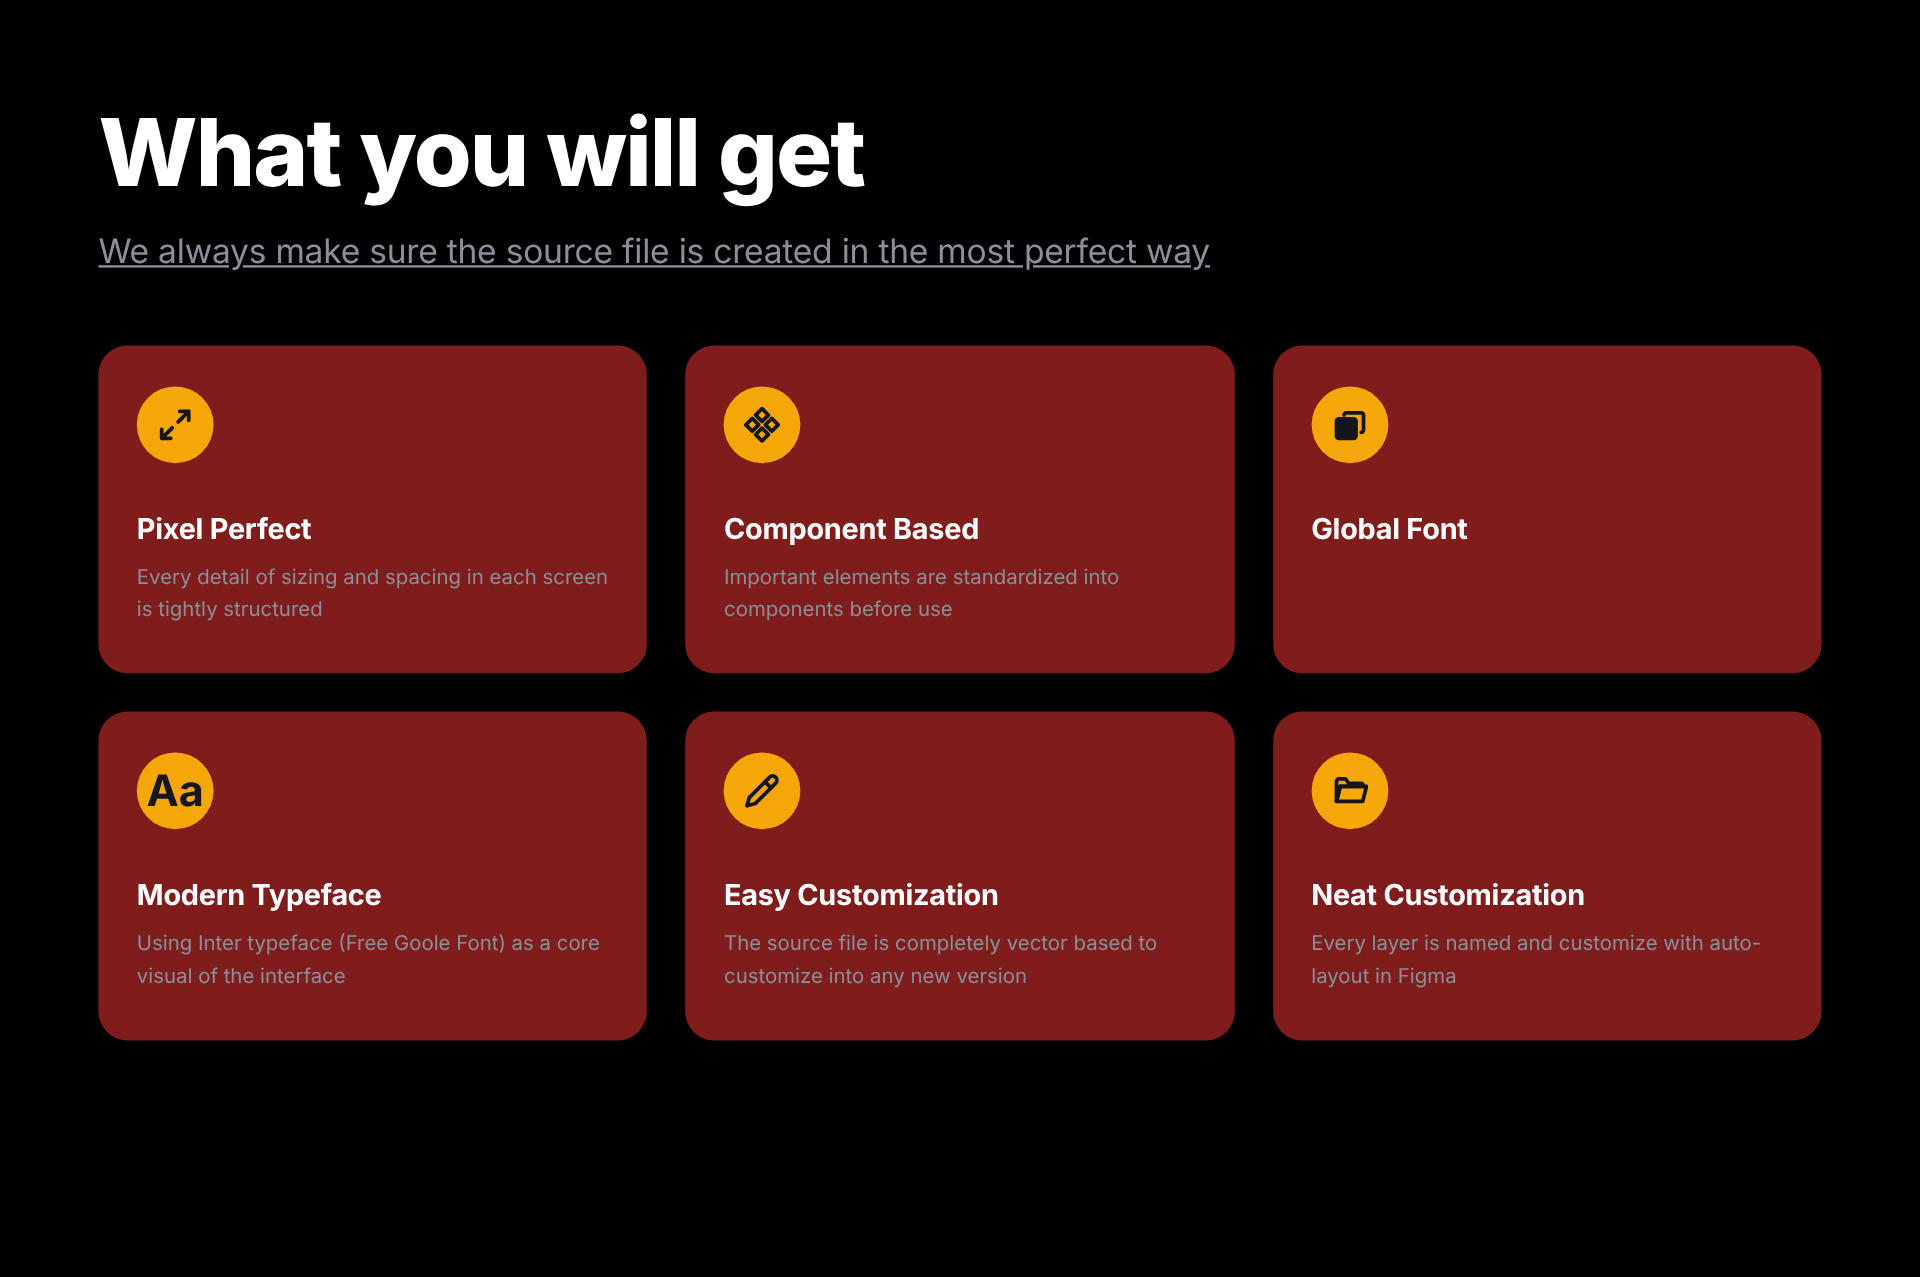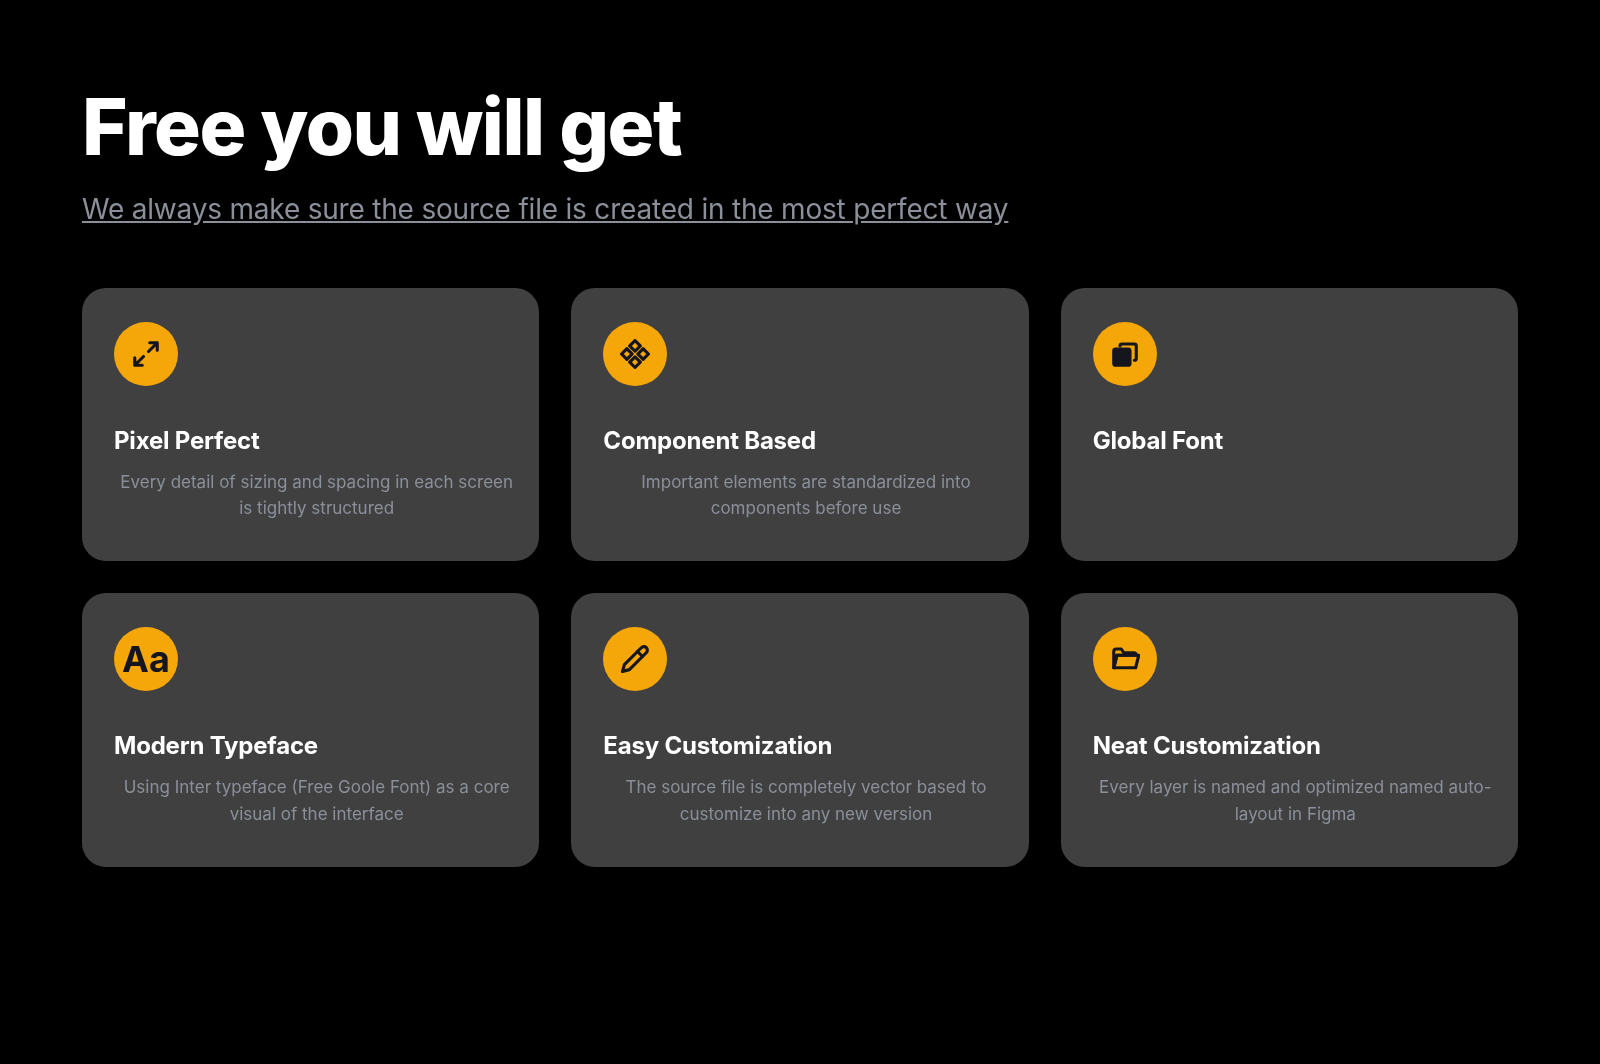--- a/index.html
+++ b/index.html
@@ -30,21 +30,21 @@
       letter-spacing: -0.2px;
       text-decoration: underline;
     }
     .grid {
       display: grid;
       grid-template-columns: repeat(3, 1fr);
       gap: 32px;
       margin-top: 62px;
     }
     .card {
-      background: #404040;
+      background: #7f1d1d;
       border-radius: 24px;
       padding: 34px 20px 40px 32px;
     }
     .icon-circle {
       width: 64px;
       height: 64px;
       border-radius: 50%;
       background: #f5a70a;
       display: flex;
       align-items: center;
@@ -68,27 +68,26 @@
       color: #ffffff;
       margin-top: 40px;
       letter-spacing: -0.2px;
     }
     .card-desc {
       font-size: 17px;
       font-weight: 400;
       color: #8a8f99;
       margin-top: 14px;
       line-height: 1.55;
-      text-align: center;
     }
   </style>
 </head>
 <body>
 
-<h1 class="heading">Free you will get</h1>
+<h1 class="heading">What you will get</h1>
 <p class="subheading">We always make sure the source file is created in the most perfect way</p>
 
 <div class="grid">
 
   <div class="card">
     <div class="icon-circle">
       <svg width="30" height="30" viewBox="0 0 24 24">
         <path d="M15 3h6v6M9 21H3v-6M21 3l-7 7M3 21l7-7"></path>
       </svg>
     </div>
@@ -139,16 +138,16 @@
   </div>
 
   <div class="card">
     <div class="icon-circle">
       <svg width="30" height="30" viewBox="0 0 24 24">
         <path d="M3 6a2 2 0 0 1 2-2h4l2 3h8a2 2 0 0 1 2 2H5.5L3 19V6z"></path>
         <path d="M3 19l2.5-10H23l-2.5 10H3z"></path>
       </svg>
     </div>
     <h3 class="card-title">Neat Customization</h3>
-    <p class="card-desc">Every layer is named and optimized named auto-layout in Figma</p>
+    <p class="card-desc">Every layer is named and customize with auto-layout in Figma</p>
   </div>
 
 </div>
 
 </body></html>

